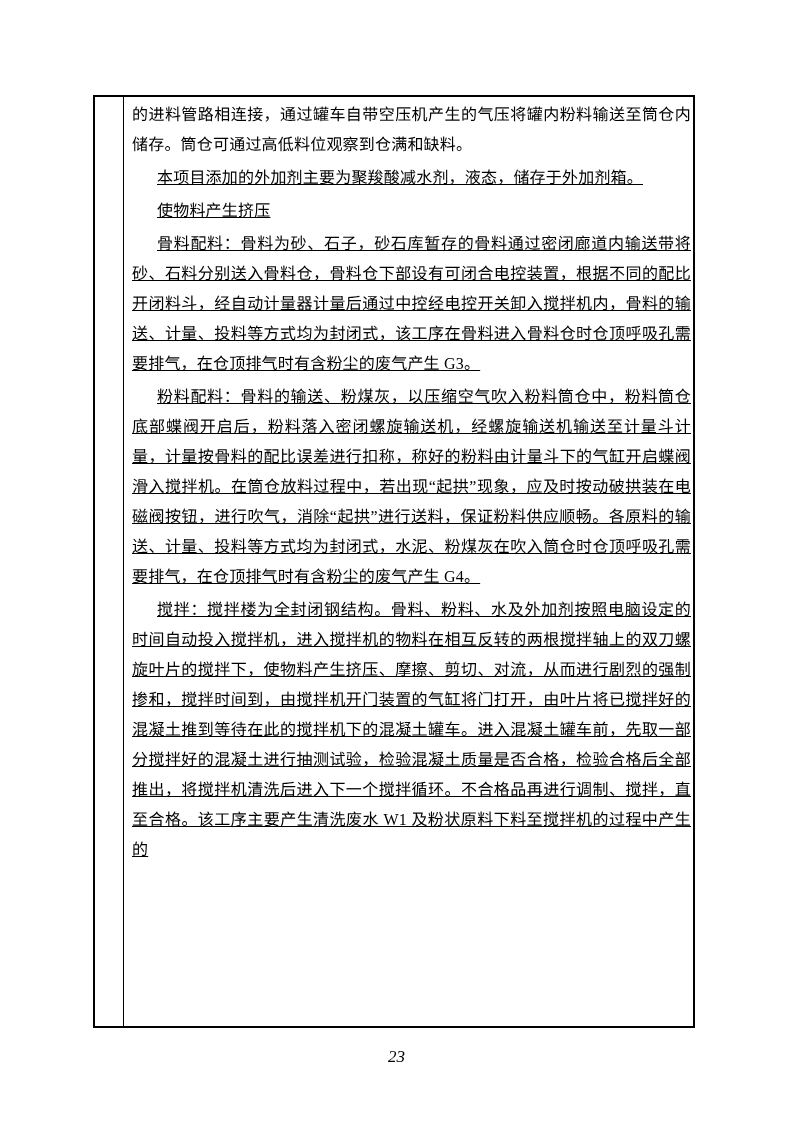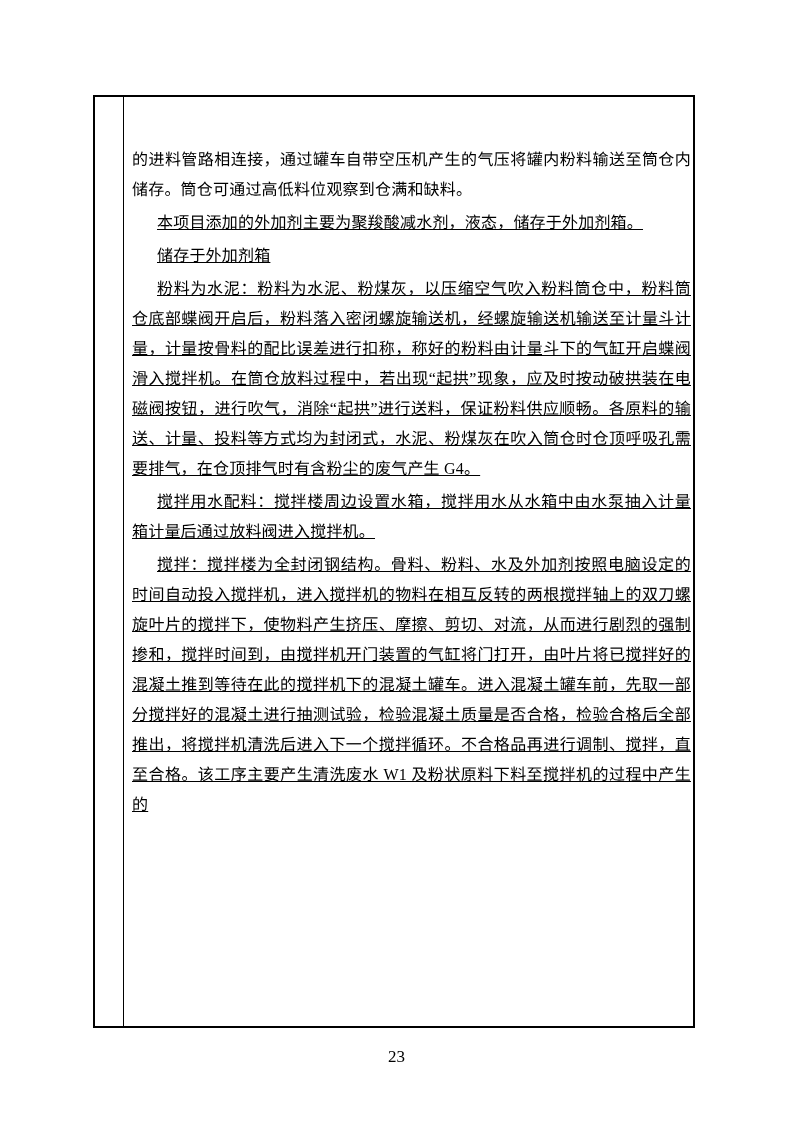--- a/index.html
+++ b/index.html
@@ -33,23 +33,22 @@
   }
   .side-cell {
     width: 29px;
     flex: 0 0 29px;
     border-right: 1px solid #000000;
     box-sizing: border-box;
   }
   .body-cell {
     flex: 1 1 auto;
     box-sizing: border-box;
-    padding: 15px 2px 0 8px;
+    padding: 3px 2px 0 8px;
     overflow: hidden;
-    margin-top: 33px;
   }
   .para {
     margin: 0 0 3px 0;
     font-size: 16px;
     line-height: 30px;
     text-align: justify;
     text-justify: inter-character;
     letter-spacing: 0.2px;
     word-break: break-all;
     color: #000000;
@@ -63,36 +62,37 @@
   }
   .page-footer {
     position: absolute;
     left: 0;
     top: 1046px;
     width: 100%;
     text-align: center;
     font-size: 17px;
     line-height: 22px;
     color: #000000;
+    font-style: italic;
   }
 </style>
 </head>
 <body>
 
 <div class="sheet">
 
   <div class="content-table">
     <div class="side-cell"></div>
     <div class="body-cell">
       <div id="paragraphs">
           <p class="para">的进料管路相连接，通过罐车自带空压机产生的气压将罐内粉料输送至筒仓内储存。筒仓可通过高低料位观察到仓满和缺料。</p>
           <p class="para indent">本项目添加的外加剂主要为聚羧酸减水剂，液态，储存于外加剂箱。</p>
-          <p class="para indent">储存于外加剂箱</p>
-          <p class="para indent">粉料为水泥：粉料为水泥、粉煤灰，以压缩空气吹入粉料筒仓中，粉料筒仓底部蝶阀开启后，粉料落入密闭螺旋输送机，经螺旋输送机输送至计量斗计量，计量按骨料的配比误差进行扣称，称好的粉料由计量斗下的气缸开启蝶阀滑入搅拌机。在筒仓放料过程中，若出现“起拱”现象，应及时按动破拱装在电磁阀按钮，进行吹气，消除“起拱”进行送料，保证粉料供应顺畅。各原料的输送、计量、投料等方式均为封闭式，水泥、粉煤灰在吹入筒仓时仓顶呼吸孔需要排气，在仓顶排气时有含粉尘的废气产生 G4。</p>
-          <p class="para indent">搅拌用水配料：搅拌楼周边设置水箱，搅拌用水从水箱中由水泵抽入计量箱计量后通过放料阀进入搅拌机。</p>
+          <p class="para indent">使物料产生挤压</p>
+          <p class="para indent">骨料配料：骨料为砂、石子，砂石库暂存的骨料通过密闭廊道内输送带将砂、石料分别送入骨料仓，骨料仓下部设有可闭合电控装置，根据不同的配比开闭料斗，经自动计量器计量后通过中控经电控开关卸入搅拌机内，骨料的输送、计量、投料等方式均为封闭式，该工序在骨料进入骨料仓时仓顶呼吸孔需要排气，在仓顶排气时有含粉尘的废气产生 G3。</p>
+          <p class="para indent">粉料配料：骨料的输送、粉煤灰，以压缩空气吹入粉料筒仓中，粉料筒仓底部蝶阀开启后，粉料落入密闭螺旋输送机，经螺旋输送机输送至计量斗计量，计量按骨料的配比误差进行扣称，称好的粉料由计量斗下的气缸开启蝶阀滑入搅拌机。在筒仓放料过程中，若出现“起拱”现象，应及时按动破拱装在电磁阀按钮，进行吹气，消除“起拱”进行送料，保证粉料供应顺畅。各原料的输送、计量、投料等方式均为封闭式，水泥、粉煤灰在吹入筒仓时仓顶呼吸孔需要排气，在仓顶排气时有含粉尘的废气产生 G4。</p>
           <p class="para indent">搅拌：搅拌楼为全封闭钢结构。骨料、粉料、水及外加剂按照电脑设定的时间自动投入搅拌机，进入搅拌机的物料在相互反转的两根搅拌轴上的双刀螺旋叶片的搅拌下，使物料产生挤压、摩擦、剪切、对流，从而进行剧烈的强制掺和，搅拌时间到，由搅拌机开门装置的气缸将门打开，由叶片将已搅拌好的混凝土推到等待在此的搅拌机下的混凝土罐车。进入混凝土罐车前，先取一部分搅拌好的混凝土进行抽测试验，检验混凝土质量是否合格，检验合格后全部推出，将搅拌机清洗后进入下一个搅拌循环。不合格品再进行调制、搅拌，直至合格。该工序主要产生清洗废水 W1 及粉状原料下料至搅拌机的过程中产生的</p>
         </div>
     </div>
   </div>
 
   <div class="page-footer">23</div>
 
 </div>
 
 </body></html>

